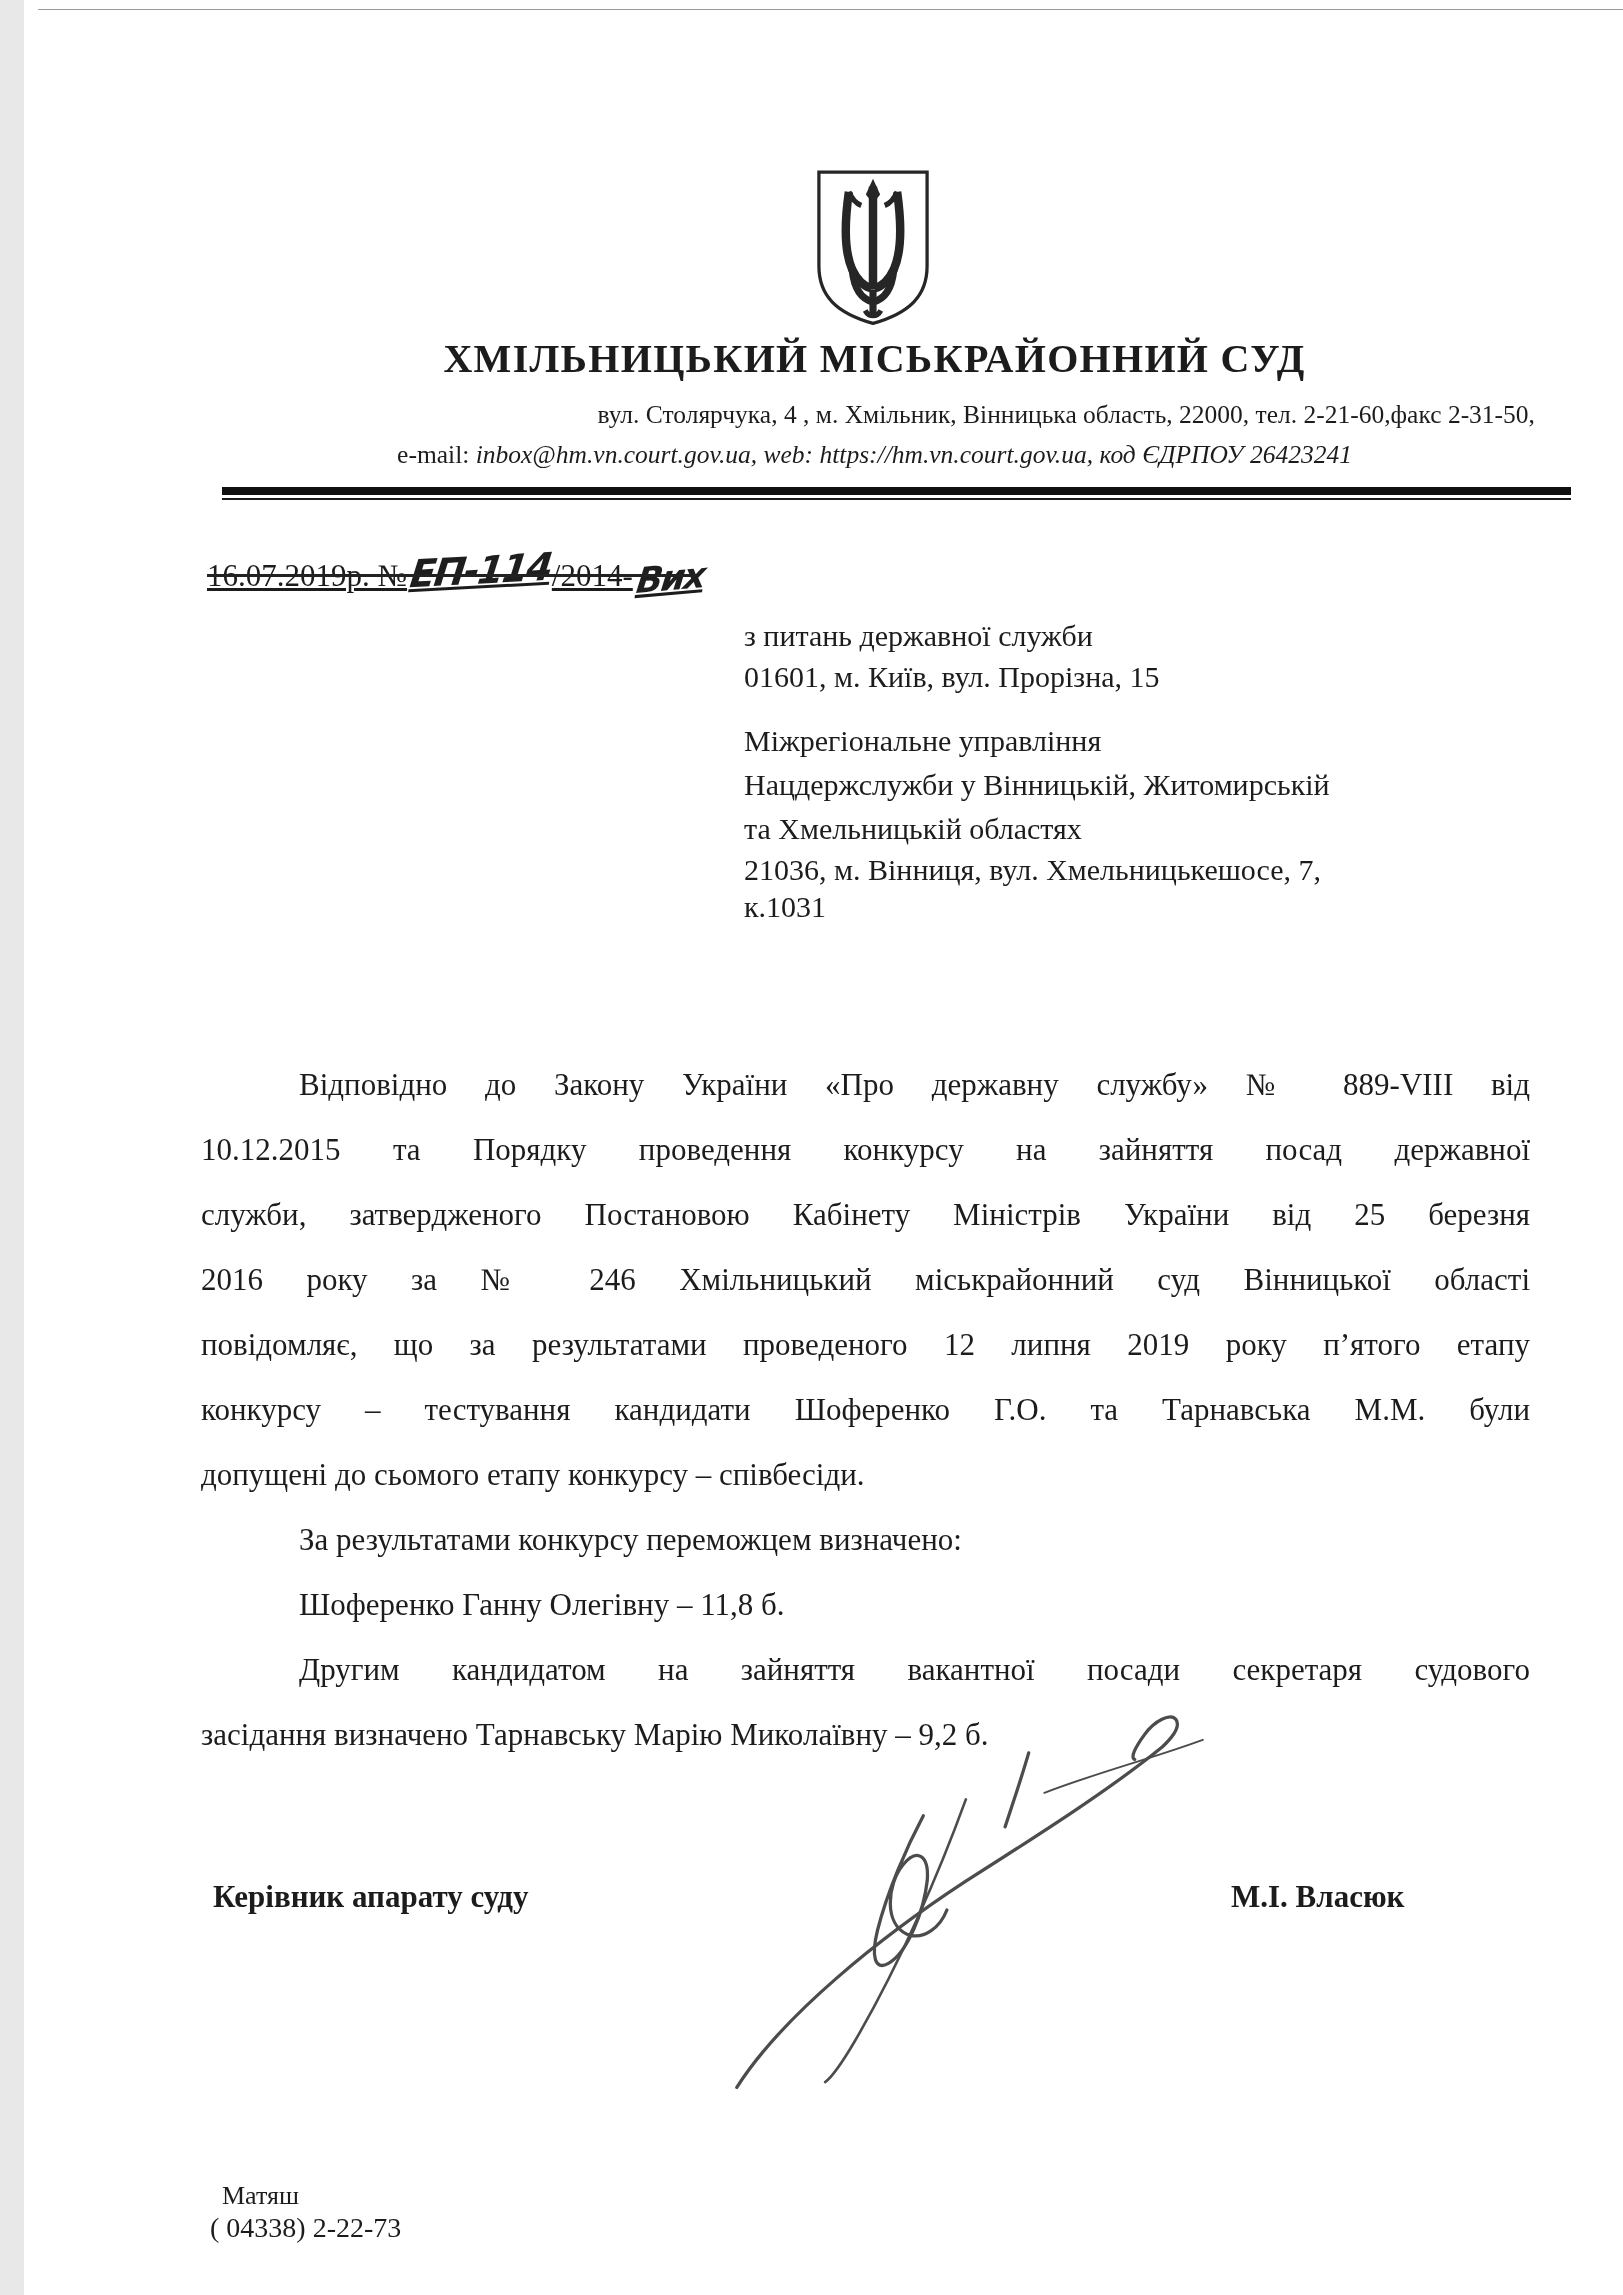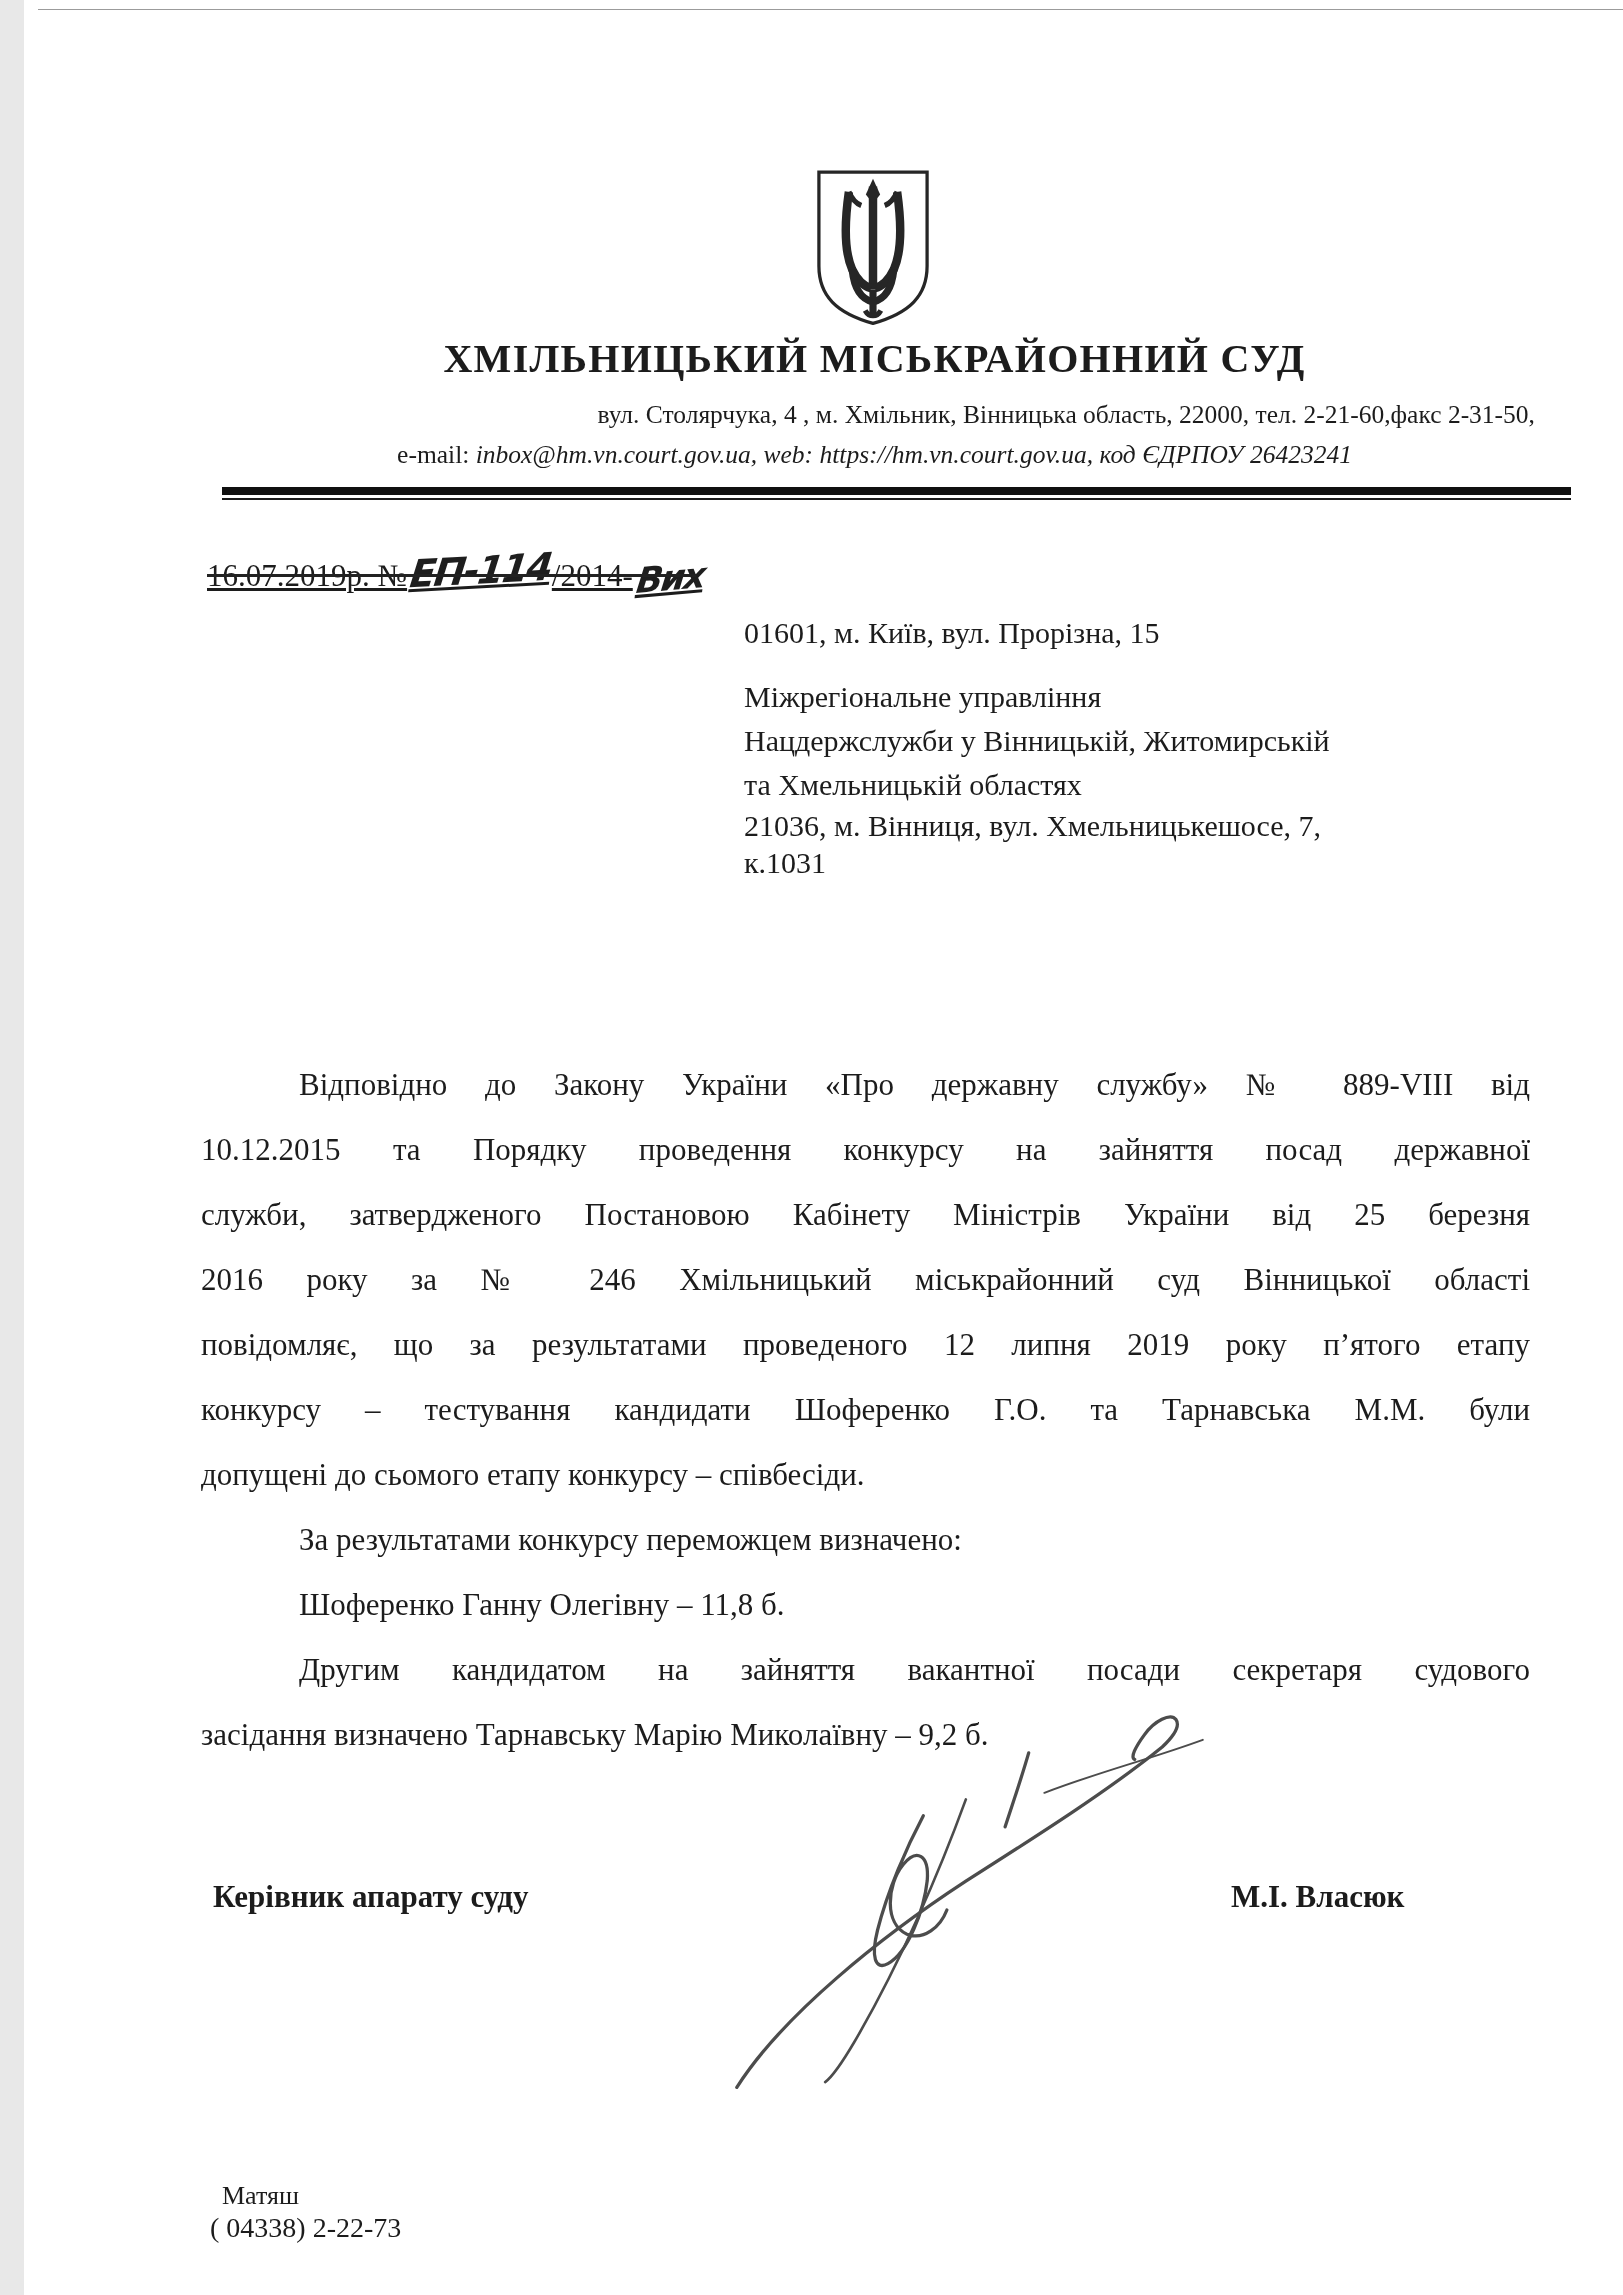--- a/index.html
+++ b/index.html
@@ -102,20 +102,21 @@
 
   <div class="ref-line">
     <span>16.07.2019р. №</span>
     <span class="handwritten hw-number">ЕП-114</span>
     <span>/2014-</span>
     <span class="handwritten hw-suffix">Вих</span>
   </div>
   <div class="ref-underline"></div>
 
   <div class="recipients">
+    <div class="recip-main">з питань державної служби</div>
     <div class="recip-addr">01601, м. Київ, вул. Прорізна, 15</div>
     <div class="recip-gap"></div>
     <div class="recip-main">Міжрегіональне управління</div>
     <div class="recip-main">Нацдержслужби у Вінницькій, Житомирській</div>
     <div class="recip-main">та Хмельницькій областях</div>
     <div class="recip-addr">21036, м. Вінниця, вул. Хмельницькешосе, 7,</div>
     <div class="recip-addr">к.1031</div>
   </div>
 
   <div class="body-text">

